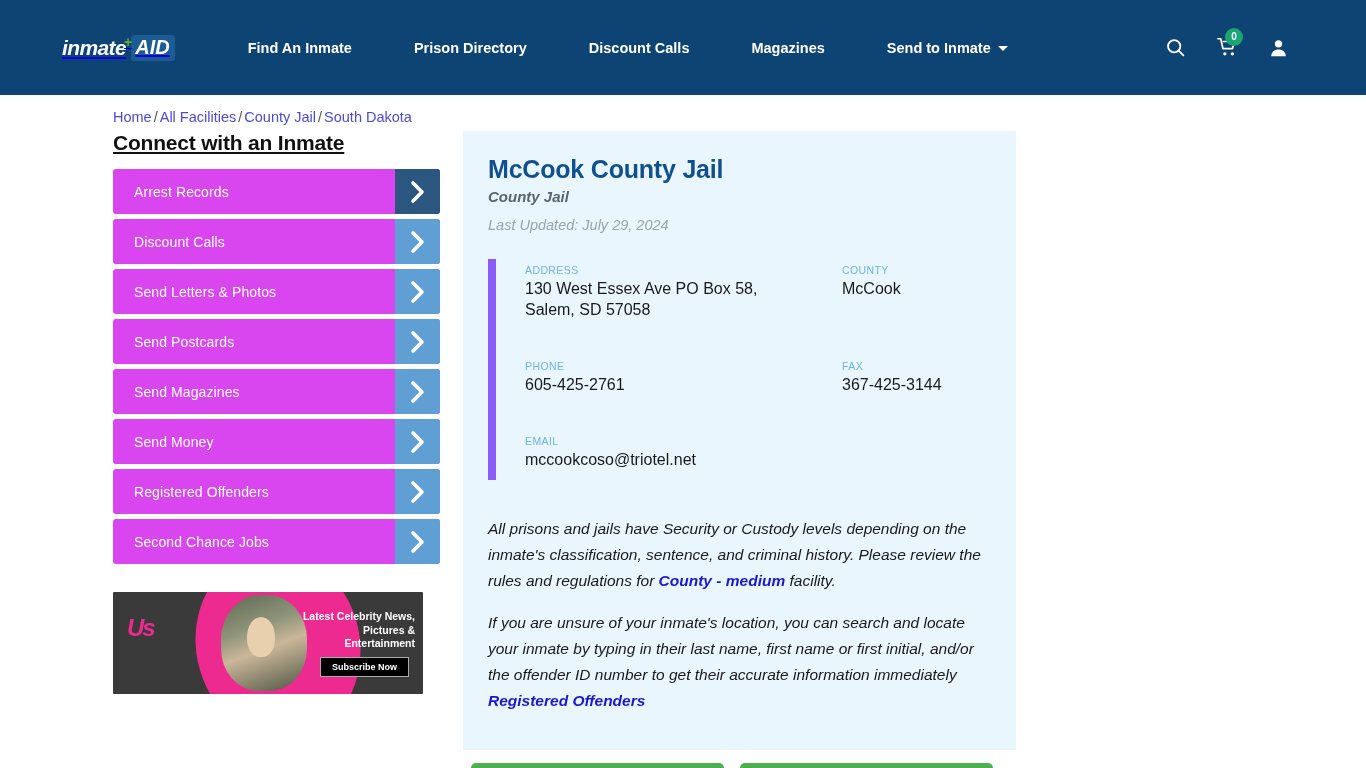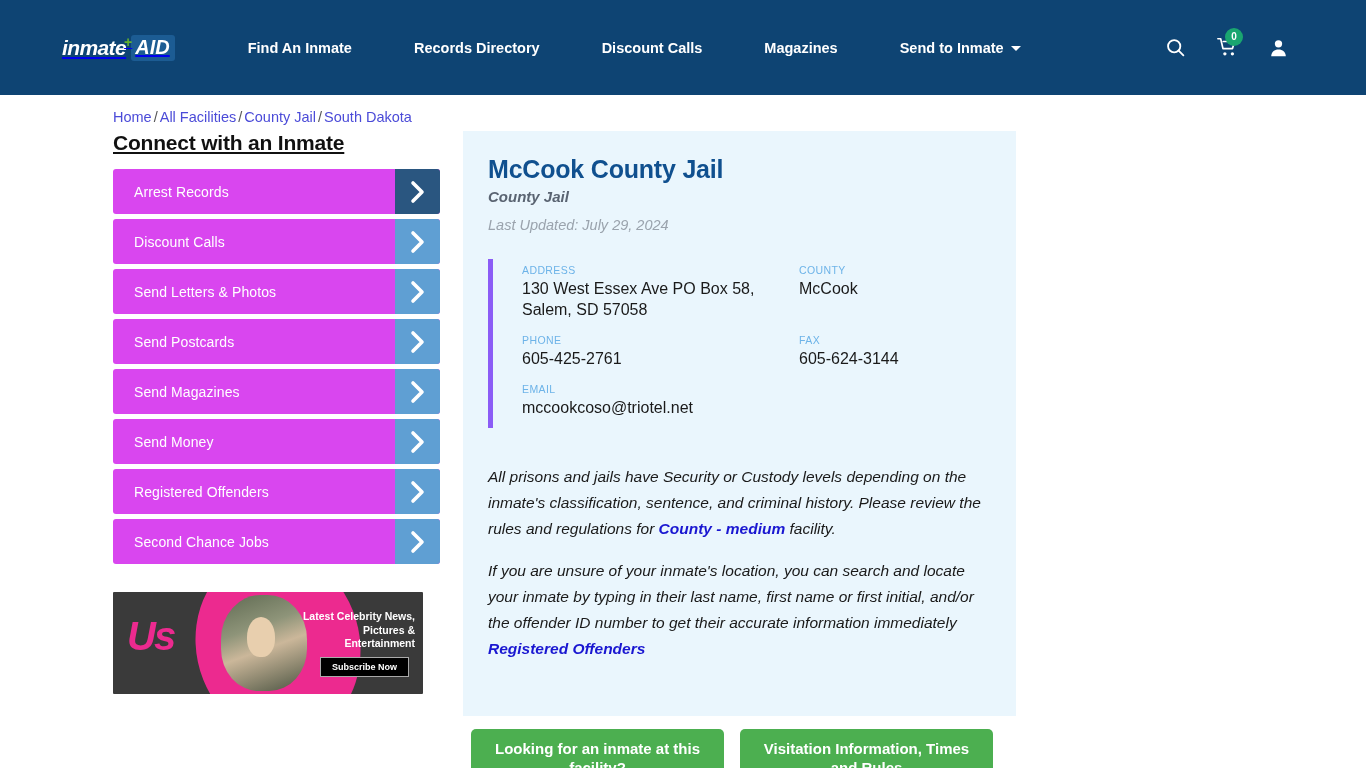--- a/index.html
+++ b/index.html
@@ -207,21 +207,21 @@
     position: absolute;
     left: 26px; top: 22px;
     width: 28px; height: 40px;
     background: #e8cfae;
     border-radius: 50% 50% 45% 45%;
   }
   .ad-logo {
     position: absolute;
     left: 14px; top: 24px;
     color: #ec2a8f;
-    font-size: 40px;
+    font-size: 24px;
     font-weight: bold;
     font-style: italic;
     letter-spacing: -2px;
     line-height: 1;
   }
   .ad-text {
     position: absolute;
     right: 8px; top: 18px;
     width: 120px;
     color: #ffffff;
@@ -265,25 +265,26 @@
     margin: 0 0 2px 0;
   }
   .facility-updated {
     color: #9aa3ad;
     font-size: 14.5px;
     font-style: italic;
     margin: 12px 0 26px 0;
   }
 
   .info-block {
-    border-left: 5px solid #8b5cf6;
+    border-left: 8px solid #8b5cf6;
     padding: 5px 0 10px 29px;
     display: grid;
     grid-template-columns: 277px 1fr;
     row-gap: 14px;
+    gap: 40px;
   }
   .info-label {
     color: #6db3e8;
     font-size: 10.5px;
     letter-spacing: 0.4px;
     margin-bottom: 2px;
     text-transform: uppercase;
   }
   .info-value {
     color: #1a1a1a;
@@ -335,21 +336,21 @@
 <div class="topnav">
 
   <a class="logo" href="#">
     <span class="logo-word">inmate</span>
       <span class="logo-plus">+</span>
       <span class="logo-aid">AID</span>
   </a>
 
   <nav class="nav-links">
     <a class="nav-link" href="#">Find An Inmate</a>
-    <a class="nav-link" href="#">Records Directory</a>
+    <a class="nav-link" href="#">Prison Directory</a>
     <a class="nav-link" href="#">Discount Calls</a>
     <a class="nav-link" href="#">Magazines</a>
     <a class="nav-link dropdown" href="#">Send to Inmate</a>
   </nav>
 
   <div class="nav-icons">
     <button class="icon-btn" aria-label="search">
       <svg width="21" height="21" viewBox="0 0 24 24" fill="none" stroke="#fff" stroke-width="2.1" stroke-linecap="round">
         <circle cx="10.5" cy="10.5" r="7"></circle>
           <line x1="15.6" y1="15.6" x2="21" y2="21"></line>
@@ -479,21 +480,21 @@
           <div class="info-cell">
             <div class="info-label">COUNTY</div>
             <div class="info-value">McCook</div>
           </div>
           <div class="info-cell">
             <div class="info-label">PHONE</div>
             <div class="info-value">605-425-2761</div>
           </div>
           <div class="info-cell">
             <div class="info-label">FAX</div>
-            <div class="info-value">605-624-3144</div>
+            <div class="info-value">367-425-3144</div>
           </div>
           <div class="info-cell span">
             <div class="info-label">EMAIL</div>
             <div class="info-value">mccookcoso@triotel.net</div>
           </div>
         </div>
 
         <div class="desc">
           <p><span>All prisons and jails have Security or Custody levels depending on the inmate's classification, sentence, and criminal history. Please review the rules and regulations for </span><a href="#">County - medium</a><span> facility.</span></p>
           <p><span>If you are unsure of your inmate's location, you can search and locate your inmate by typing in their last name, first name or first initial, and/or the offender ID number to get their accurate information immediately </span><a href="#">Registered Offenders</a></p>

